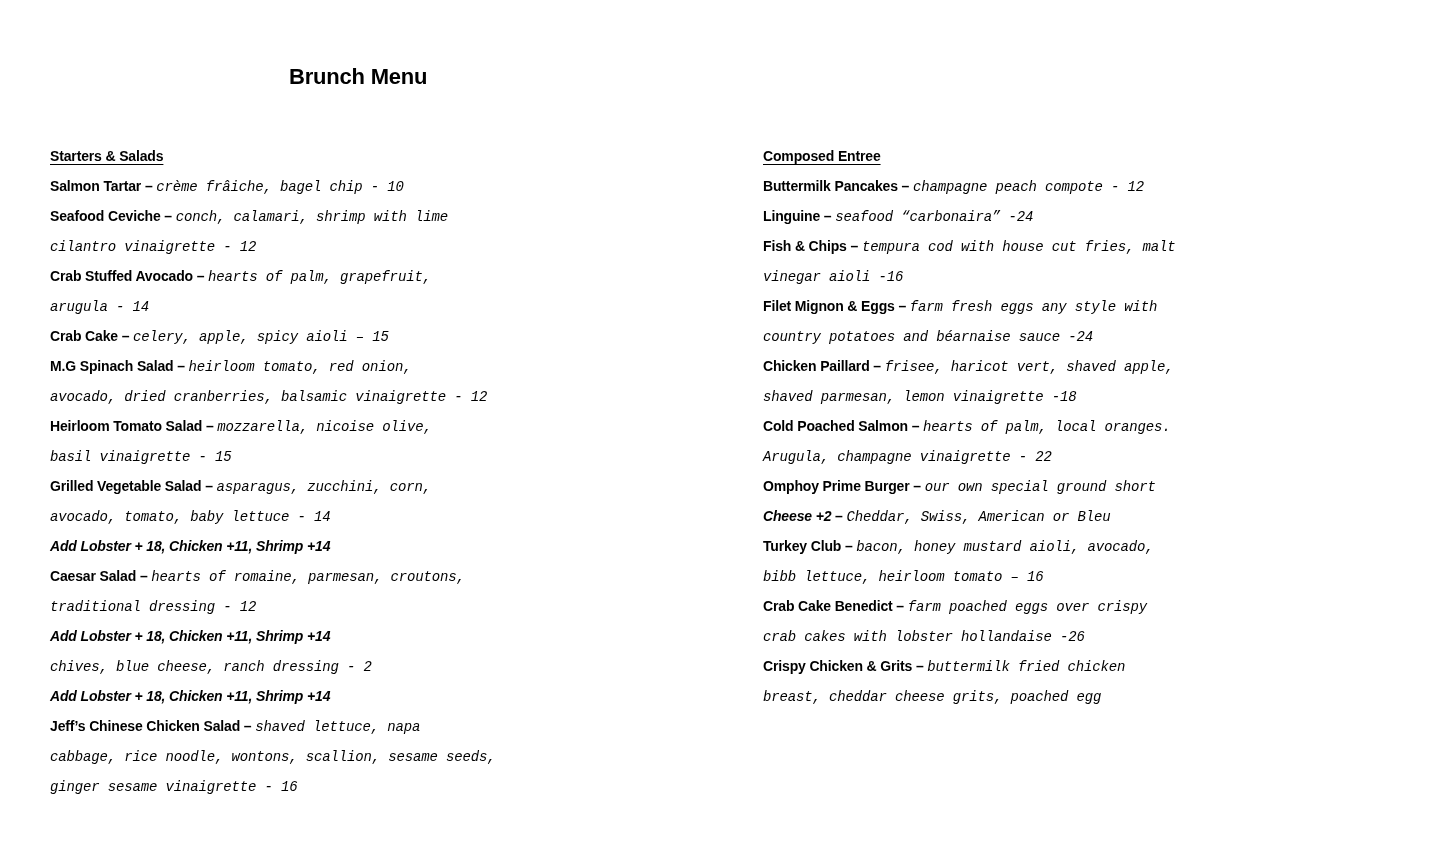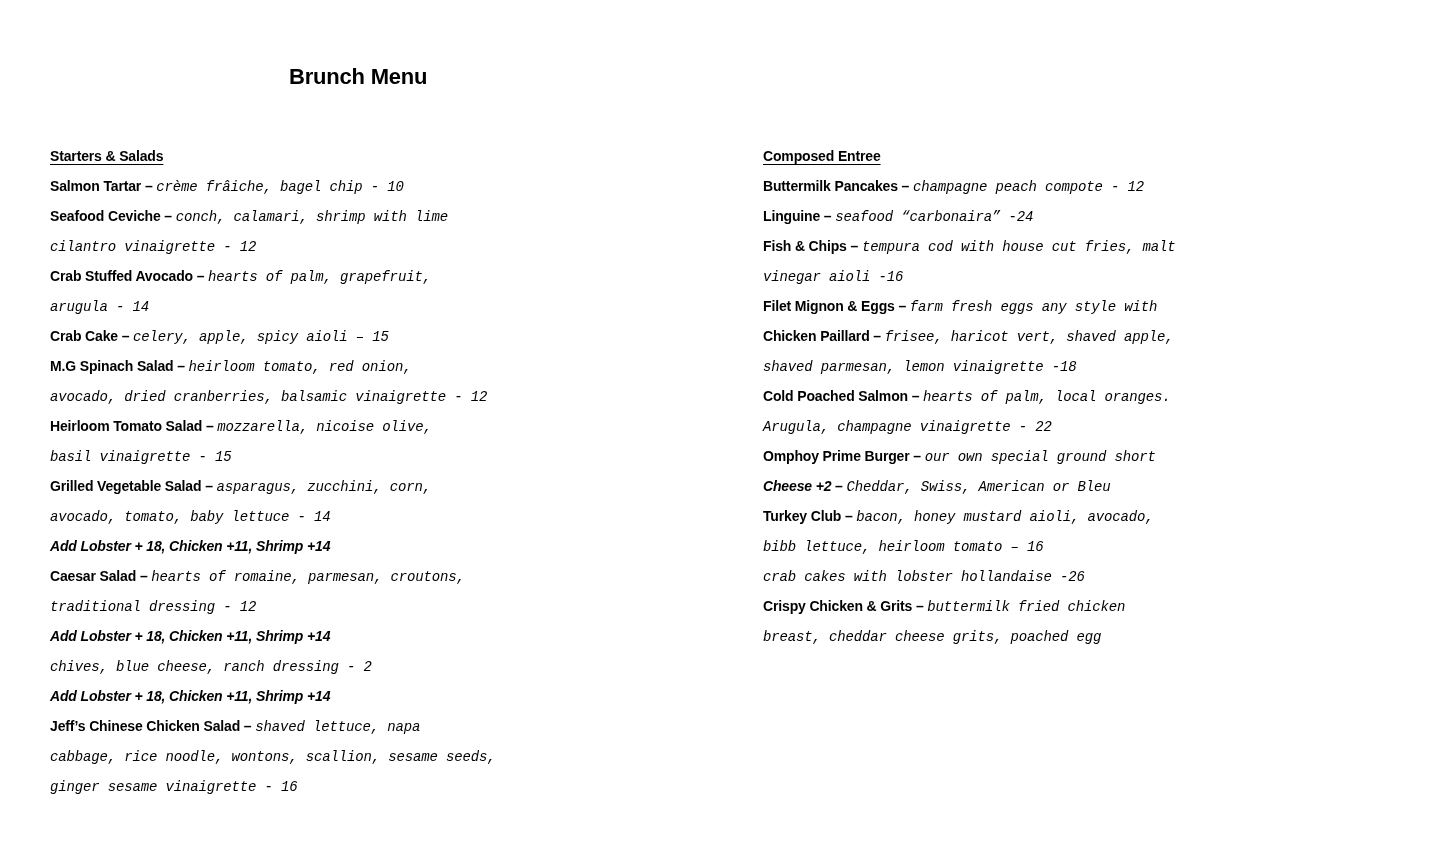--- a/index.html
+++ b/index.html
@@ -53,24 +53,26 @@
     <div class="line"><span class="desc">ginger sesame vinaigrette - 16</span></div>
   </div>
 
 <div class="col right">
   <div class="line heading">Composed Entree</div>
 <div class="line"><span class="name">Buttermilk Pancakes – </span><span class="desc">champagne peach compote - 12</span></div>
     <div class="line"><span class="name">Linguine – </span><span class="desc">seafood “carbonaira” -24</span></div>
     <div class="line"><span class="name">Fish &amp; Chips – </span><span class="desc">tempura cod with house cut fries, malt</span></div>
     <div class="line"><span class="desc">vinegar aioli -16</span></div>
     <div class="line"><span class="name">Filet Mignon &amp; Eggs – </span><span class="desc">farm fresh eggs any style with</span></div>
+    <div class="line"><span class="desc">country potatoes and béarnaise sauce -24</span></div>
     <div class="line"><span class="name">Chicken Paillard – </span><span class="desc">frisee, haricot vert, shaved apple,</span></div>
     <div class="line"><span class="desc">shaved parmesan, lemon vinaigrette -18</span></div>
     <div class="line"><span class="name">Cold Poached Salmon – </span><span class="desc">hearts of palm, local oranges.</span></div>
     <div class="line"><span class="desc">Arugula, champagne vinaigrette - 22</span></div>
     <div class="line"><span class="name">Omphoy Prime Burger – </span><span class="desc">our own special ground short</span></div>
     <div class="line"><span class="addon">Cheese +2</span><span class="name"> – </span><span class="desc">Cheddar, Swiss, American or Bleu</span></div>
     <div class="line"><span class="name">Turkey Club – </span><span class="desc">bacon, honey mustard aioli, avocado,</span></div>
     <div class="line"><span class="desc">bibb lettuce, heirloom tomato – 16</span></div>
+    <div class="line"><span class="name">Crab Cake Benedict – </span><span class="desc">farm poached eggs over crispy</span></div>
     <div class="line"><span class="desc">crab cakes with lobster hollandaise -26</span></div>
     <div class="line"><span class="name">Crispy Chicken &amp; Grits – </span><span class="desc">buttermilk fried chicken</span></div>
     <div class="line"><span class="desc">breast, cheddar cheese grits, poached egg</span></div>
   </div>
 
 </body></html>

